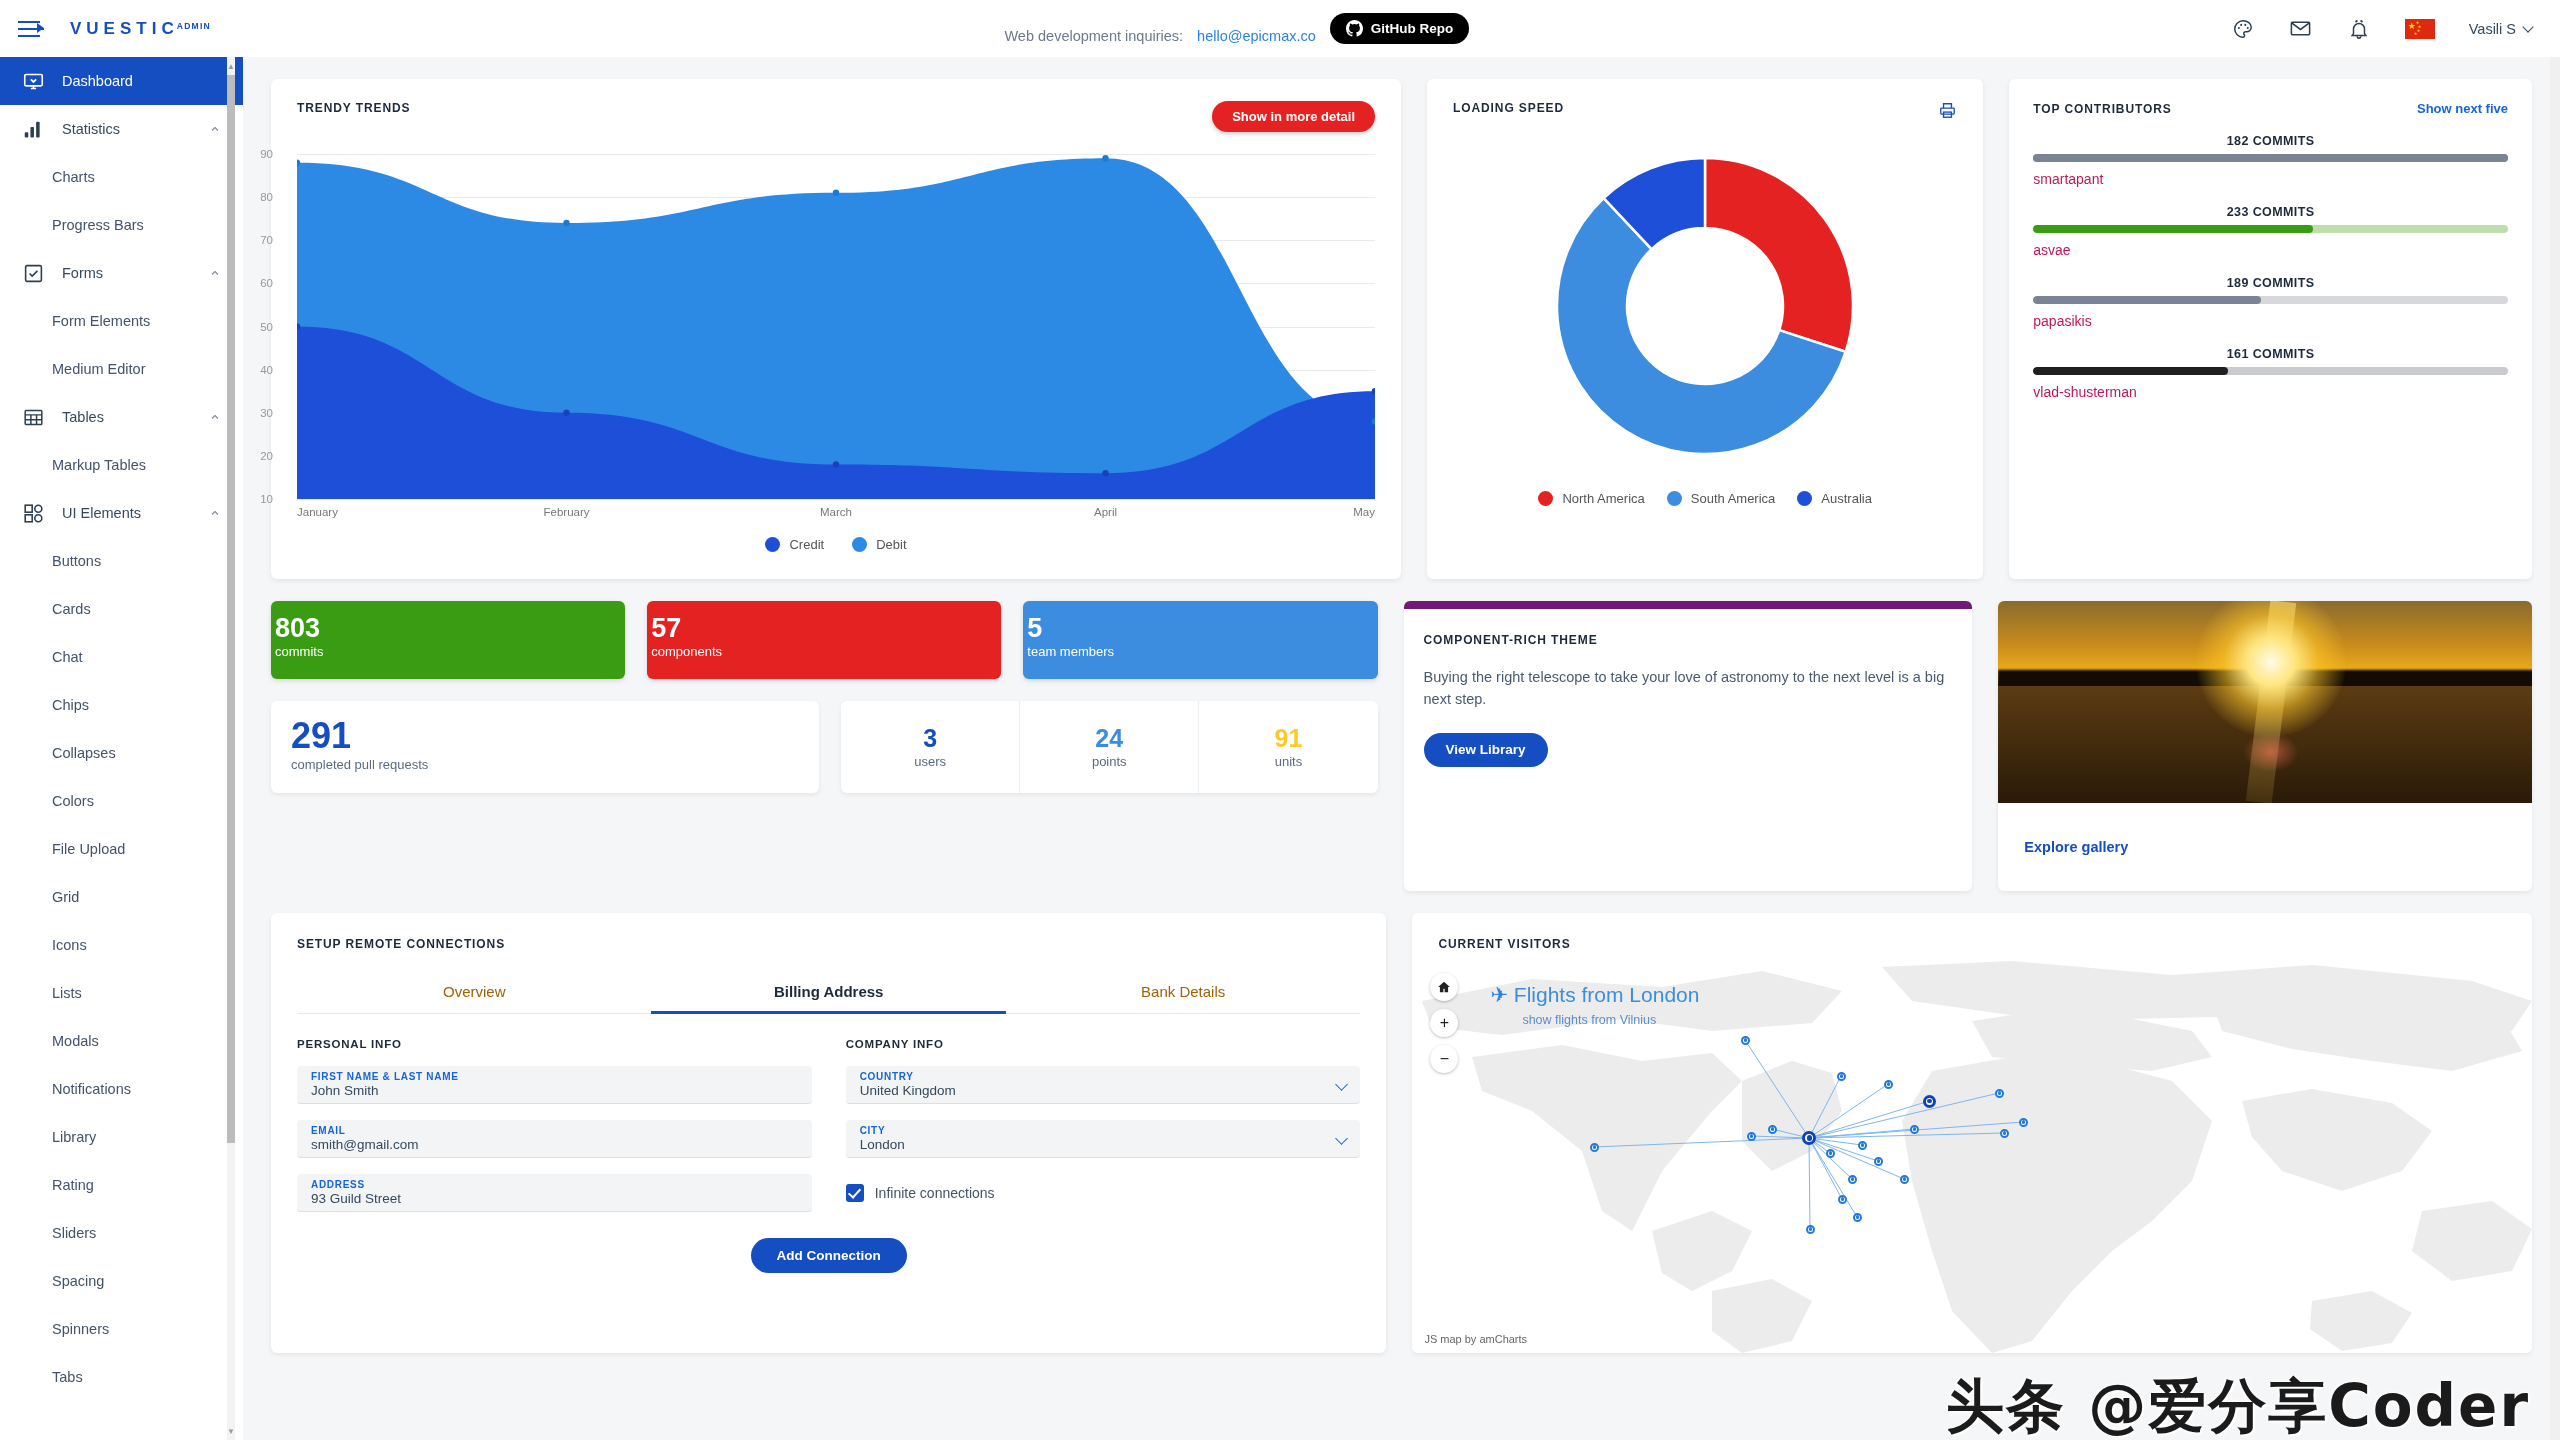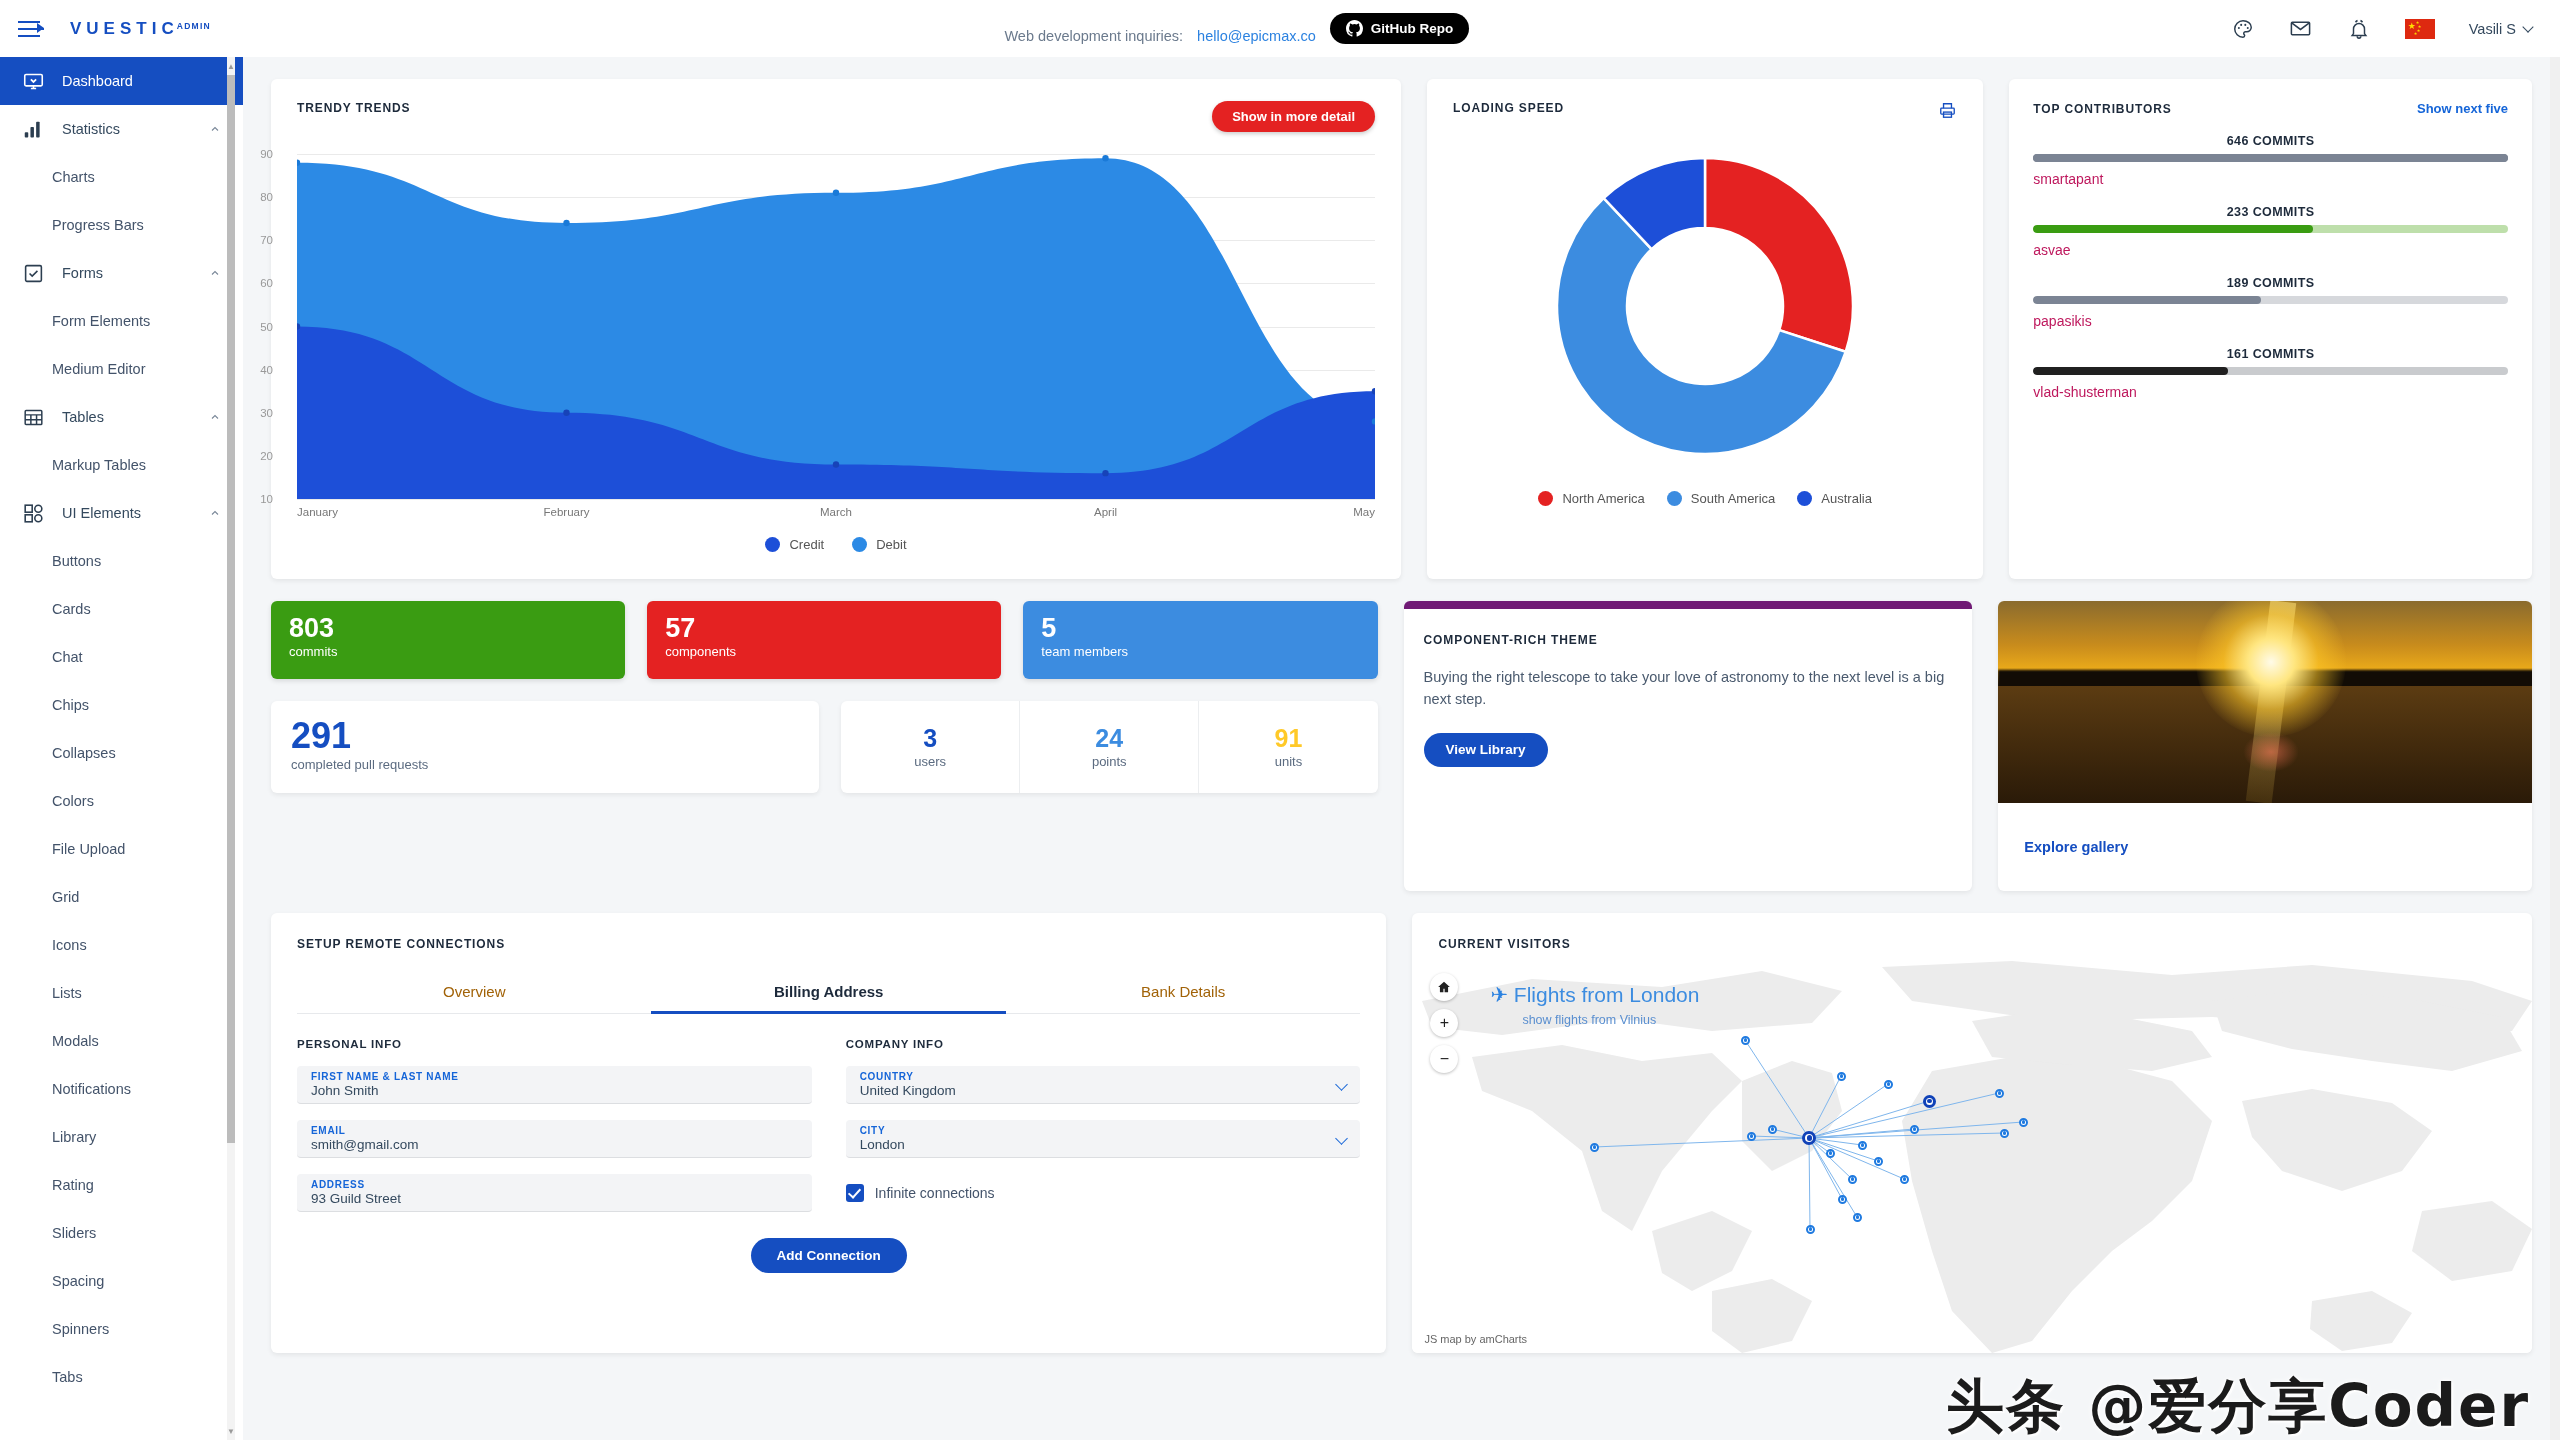--- a/index.html
+++ b/index.html
@@ -105,21 +105,21 @@
   .cb { margin-top:18px; }
   .cb-count { text-align:center; font-size:12.5px; font-weight:700; color:#1d2a3b; letter-spacing:.4px; margin-bottom:6px;}
   .cb-track { height:8px; border-radius:4px; width:100%; position:relative; overflow:hidden; }
   .cb-fill { height:8px; border-radius:4px; position:absolute; left:0; top:0; }
   .cb-name { margin-top:9px; font-size:14px; color:#be185d; }
 
   
   .row2 { display:flex; gap:26px; margin-top:22px; }
   .col-left { width:1130px; }
   .tiles { display:flex; gap:22px; }
-  .tile { flex:1; height:78px; border-radius:6px; padding:13px 18px; color:#fff;
+  .tile { flex:1; height:78px; border-radius:6px; padding:13px 4px; color:#fff;
           box-shadow:0 2px 5px rgba(0,0,0,.12); }
   .tile .num { font-size:27px; font-weight:700; line-height:1.05; }
   .tile .lbl { font-size:13px; margin-top:2px; }
   .tiles2 { display:flex; gap:22px; margin-top:22px; }
   .tile-w { height:92px; background:#fff; border-radius:6px; box-shadow:0 2px 5px rgba(0,0,0,.07);
             padding:15px 20px; }
   .tile-w .num { font-size:36px; font-weight:700; line-height:1.1; }
   .tile-w .lbl { font-size:13px; color:#5b6b80; margin-top:1px; }
   .triple { display:flex; flex:1; }
   .tcell { flex:1; display:flex; flex-direction:column; align-items:center; justify-content:center;
@@ -503,21 +503,21 @@
       </div>
     </div>
 
     <div class="card" id="contrib">
       <div class="contrib-head">
         <span class="card-title">Top Contributors</span>
         <a class="link-blue" href="#">Show next five</a>
       </div>
       <div id="contrib-rows">
           <div class="cb">
-            <div class="cb-count">646 COMMITS</div>
+            <div class="cb-count">182 COMMITS</div>
             <div class="cb-track" style="background: rgb(123, 132, 148);">
               <div class="cb-fill" style="width: 100%; background: rgb(123, 132, 148);"></div>
             </div>
             <div class="cb-name">smartapant</div>
           </div>
           <div class="cb">
             <div class="cb-count">233 COMMITS</div>
             <div class="cb-track" style="background: rgb(190, 223, 171);">
               <div class="cb-fill" style="width: 59%; background: rgb(58, 156, 18);"></div>
             </div>

